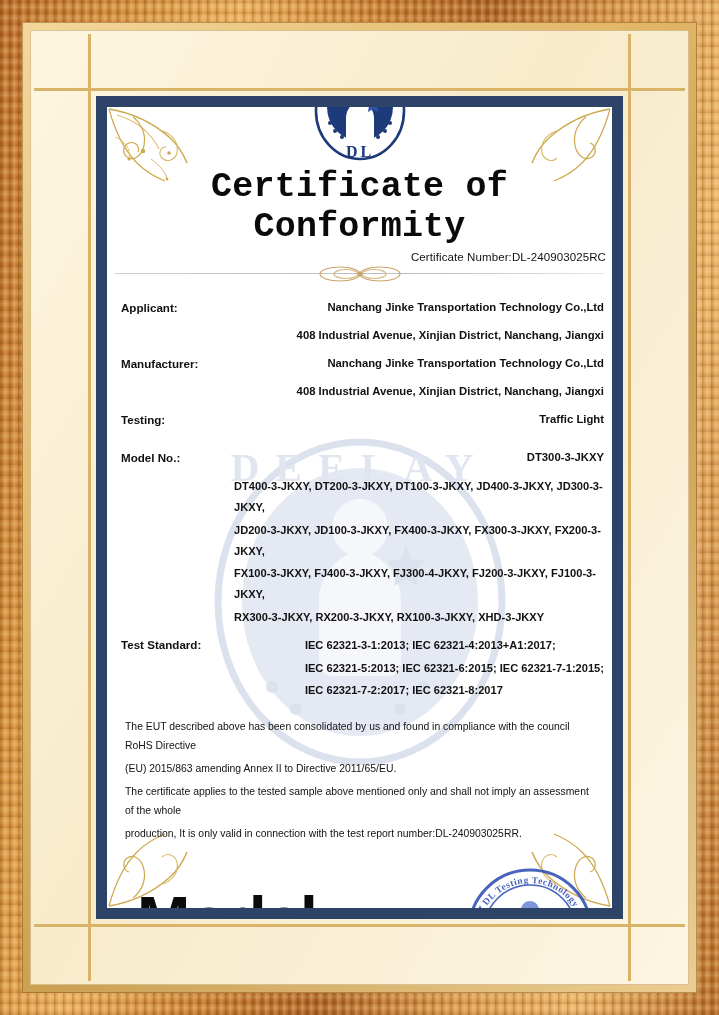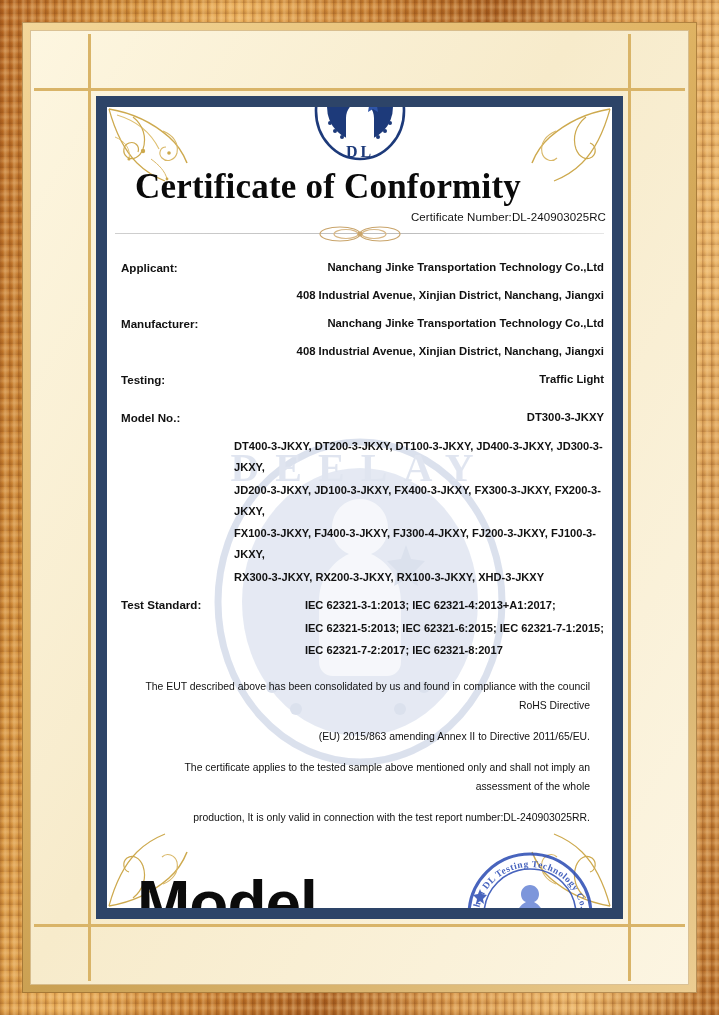--- a/index.html
+++ b/index.html
@@ -62,23 +62,24 @@
     width:300px;height:330px;opacity:.50;pointer-events:none;z-index:0;
   }
 
   
   .content{position:relative;z-index:2;}
 
   .logo-wrap{display:flex;justify-content:center;margin-top:-46px;}
   .logo{width:94px;height:100px;}
 
   .cert-title{
-    font-family:Liberation Serif, serif;
+    text-align:center;
+    font-family:Liberation Mono, monospace;
     font-weight:bold;font-size:35px;color:#0a0a0a;
-    margin-top:6px;letter-spacing:.2px;padding-left:28px;
+    margin-top:6px;letter-spacing:.2px;
   }
 
   .certno-row{
     position:relative;height:30px;margin-top:4px;
   }
   .certno{
     position:absolute;right:6px;top:0;
     font-size:11.5px;color:#111;font-weight:500;letter-spacing:.1px;
   }
   .divider{
@@ -101,21 +102,21 @@
   }
   .fval.sub{font-weight:600;}
   .fval-block{line-height:21px;padding-top:3px;}
   .fval-block div{margin-bottom:1.5px;font-size:11.1px;font-weight:bold;}
 
   
   .declaration{
     padding:0 10px 0 14px;margin-top:14px;
     font-size:10.4px;color:#111;line-height:19px;font-weight:500;
   }
-  .declaration p{margin:12px;text-align:right;}
+  .declaration p{margin:4px;}
 
   
   .band{position:relative;height:140px;margin-top:22px;}
   .rohs{
     position:absolute;left:30px;top:18px;
     font-family:"Liberation Sans",sans-serif;
     font-weight:bold;font-size:64px;color:#0b0b0b;letter-spacing:-1px;
   }
   .stamp{position:absolute;right:16px;top:0;width:132px;height:132px;}
 </style>

